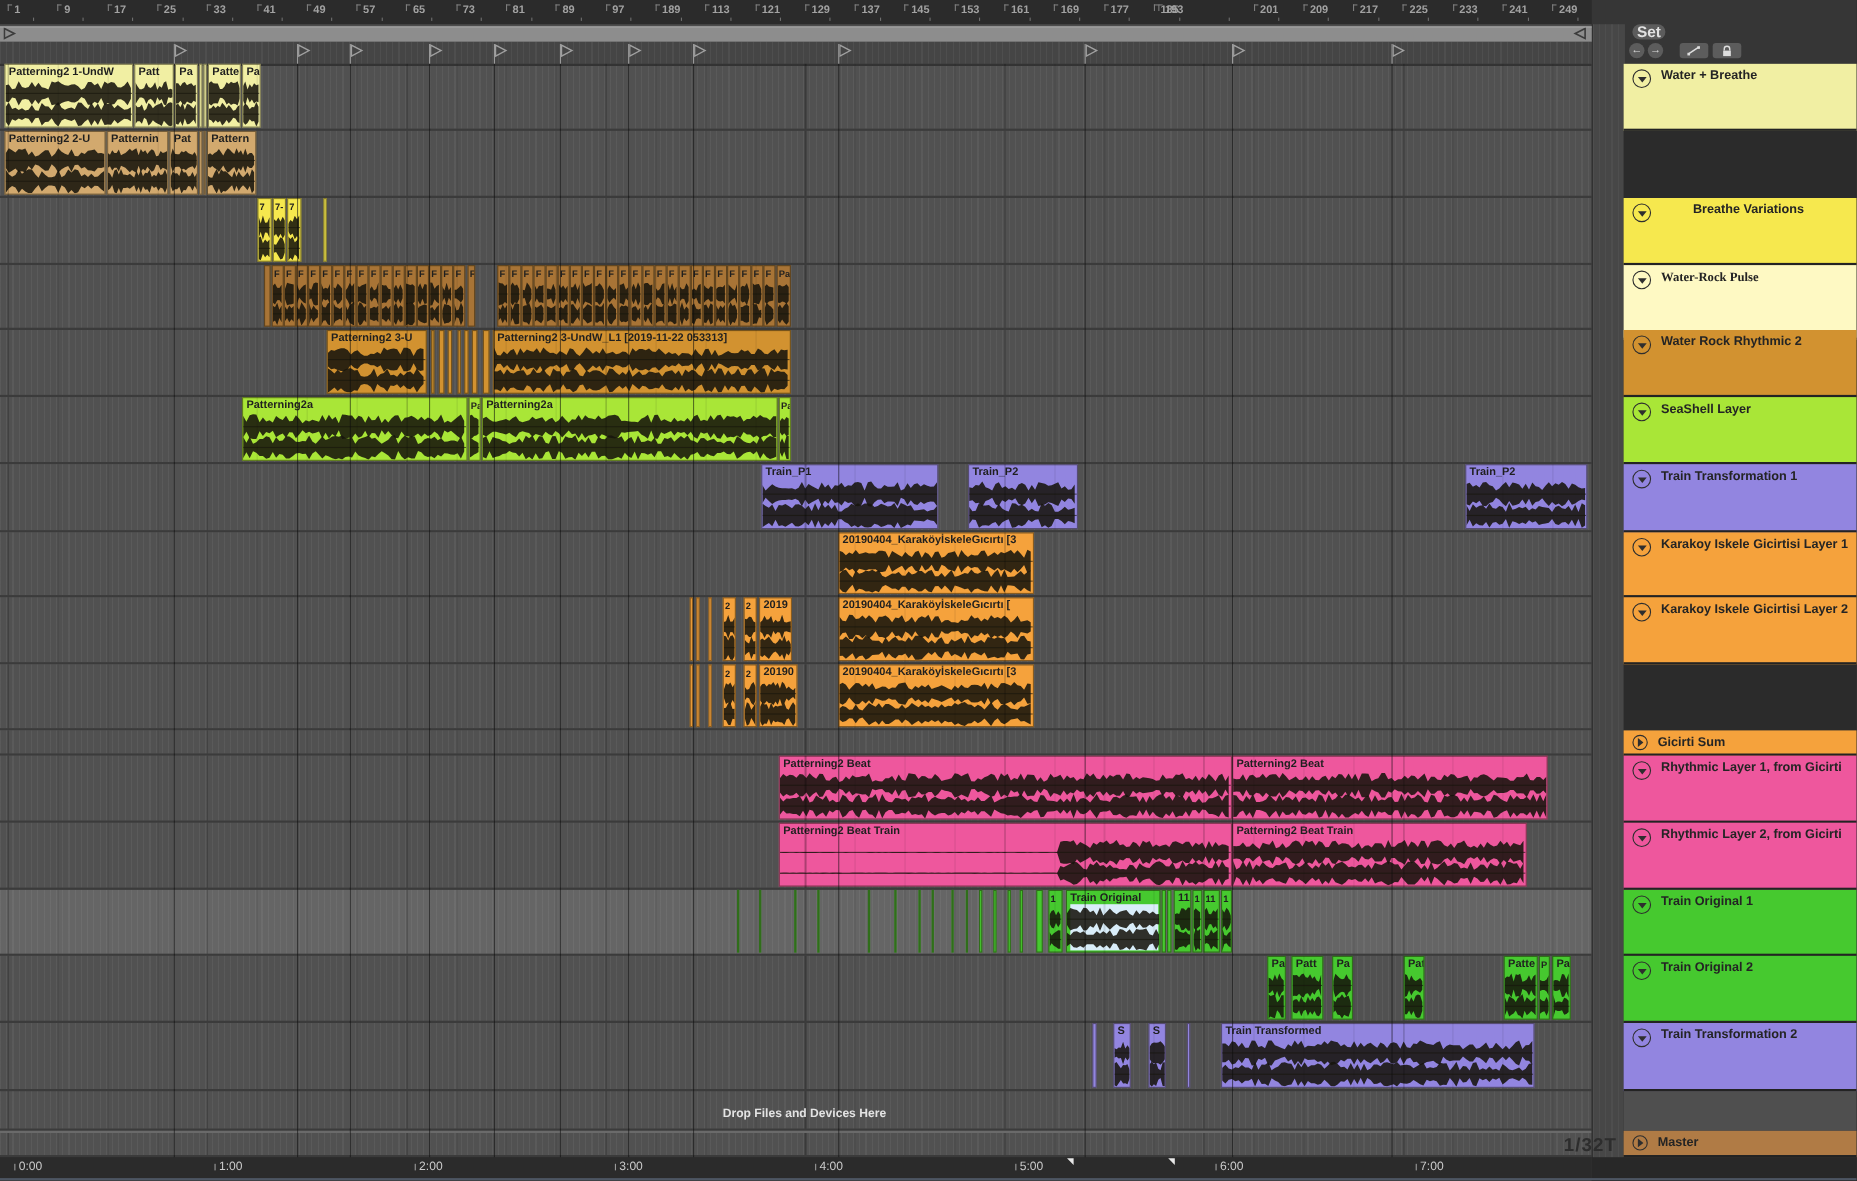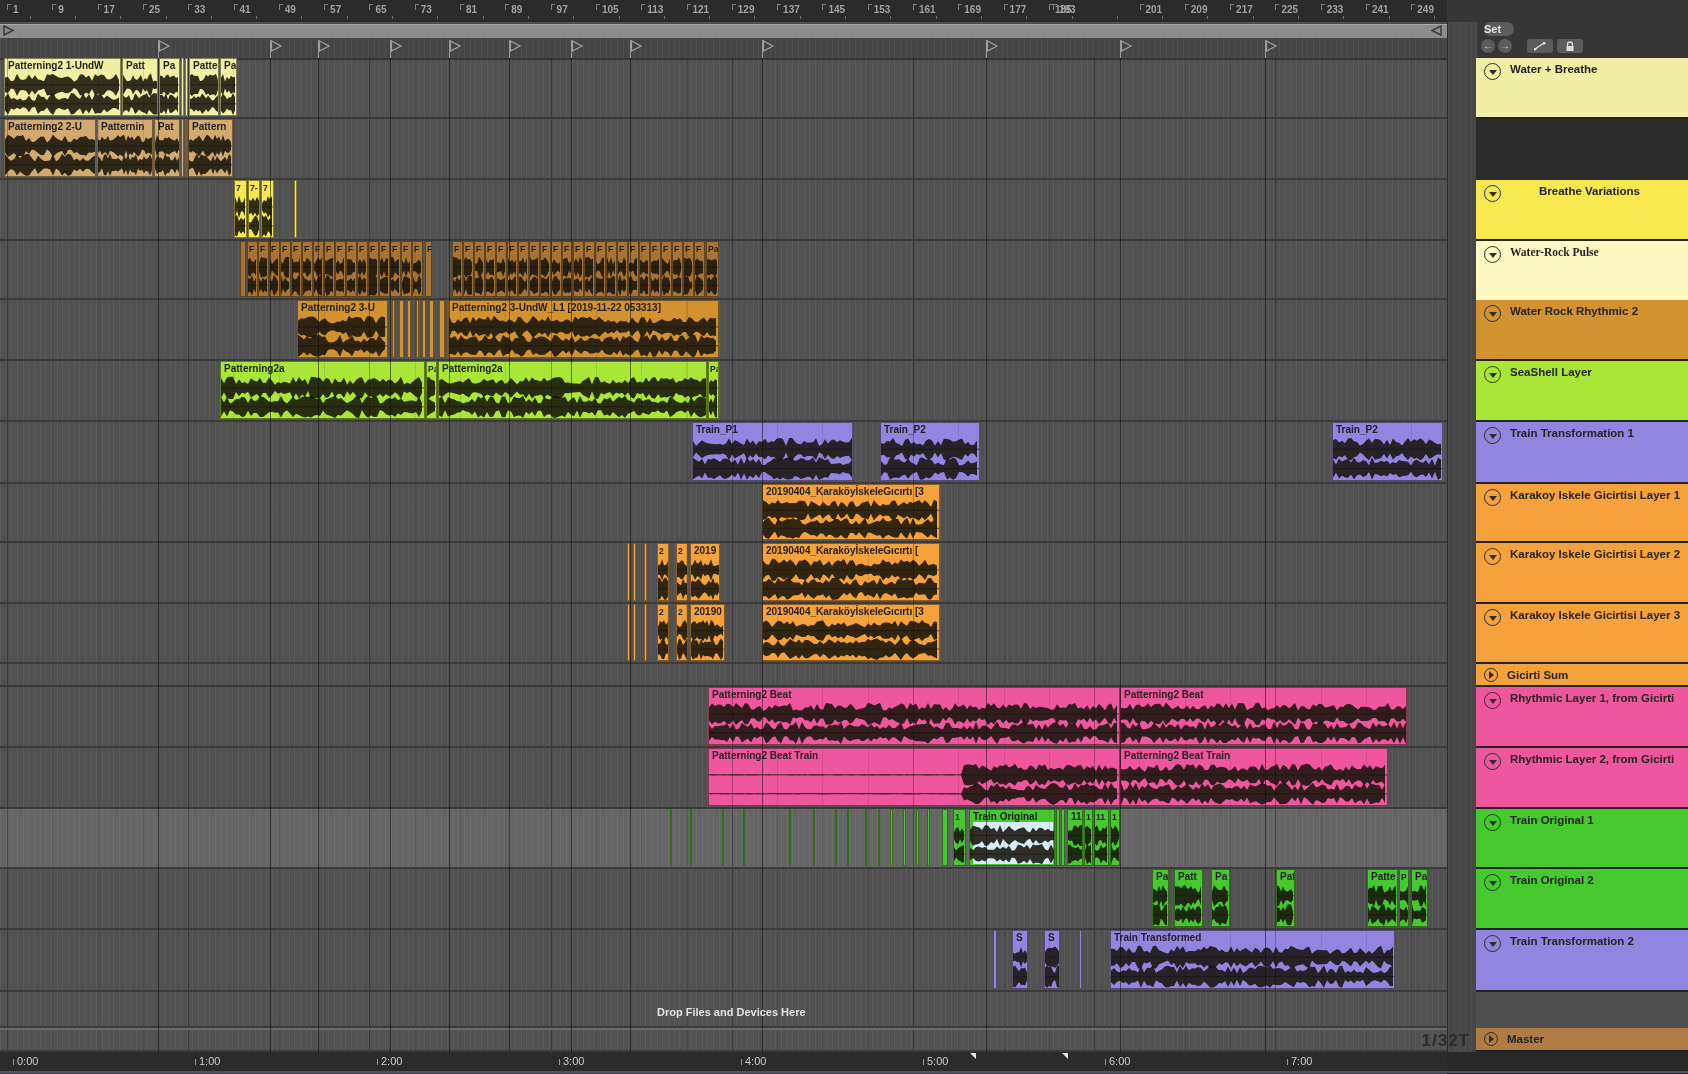--- a/index.html
+++ b/index.html
@@ -57,21 +57,21 @@
   .fold{width:15px;height:15px;border:1.5px solid #2e2e2e;border-radius:50%;display:flex;flex:none;
         align-items:center;justify-content:center;background:transparent;}
   .fold.down::after{content:"";border-left:4px solid transparent;border-right:4px solid transparent;
         border-top:5px solid #2e2e2e;margin-top:1px;}
   .fold.right::after{content:"";border-top:4px solid transparent;border-bottom:4px solid transparent;
         border-left:5px solid #2e2e2e;margin-left:1px;}
   .hdr-empty{position:absolute;left:0;width:212px;background:#4f4f4f;border-bottom:2px solid #232323;}
   
   #topright{position:absolute;left:1447px;top:0;width:241px;height:58px;background:#363636;}
   .setbtn{position:absolute;left:37px;top:22px;width:30px;height:14px;background:#5c5c5c;border-radius:8px;
-          color:#e2e2e2;font-size:11px;font-weight:bold;text-align:left;line-height:14px;}
+          color:#e2e2e2;font-size:14px;font-weight:bold;text-align:center;line-height:14px;}
   .cbtn{position:absolute;top:39px;width:14px;height:14px;border-radius:50%;background:#5c5c5c;color:#dedede;
         font-size:10px;line-height:14px;text-align:center;font-weight:bold;}
   .rbtn{position:absolute;top:39px;width:26px;height:14px;border-radius:3px;background:#5c5c5c;
         display:flex;align-items:center;justify-content:center;}
   
   #time-ruler{position:absolute;left:0;top:1052px;width:1447px;height:20px;background:#2b2b2b;z-index:5;}
   .tnum{position:absolute;top:3px;font-size:11px;color:#cbcbcb;white-space:nowrap;}
   .tnum::before{content:"";display:inline-block;width:2px;height:6px;border-left:1px solid #9a9a9a;margin-right:1px;}
   .tmark{position:absolute;top:1px;width:0;height:0;border-top:6px solid #e8e8e8;border-left:6px solid transparent;}
   #bottom-corner{position:absolute;left:1447px;top:1052px;width:241px;height:22px;background:#282828;}
@@ -102,21 +102,21 @@
       <div class="bnum" style="left: 369.4px;">65</div>
       <div class="midtick" style="left: 392.05px;"></div>
       <div class="bnum" style="left: 414.7px;">73</div>
       <div class="midtick" style="left: 437.35px;"></div>
       <div class="bnum" style="left: 460px;">81</div>
       <div class="midtick" style="left: 482.65px;"></div>
       <div class="bnum" style="left: 505.3px;">89</div>
       <div class="midtick" style="left: 527.95px;"></div>
       <div class="bnum" style="left: 550.6px;">97</div>
       <div class="midtick" style="left: 573.25px;"></div>
-      <div class="bnum" style="left: 595.9px;">105</div>
+      <div class="bnum" style="left: 595.9px;">189</div>
       <div class="midtick" style="left: 618.55px;"></div>
       <div class="bnum" style="left: 641.2px;">113</div>
       <div class="midtick" style="left: 663.85px;"></div>
       <div class="bnum" style="left: 686.5px;">121</div>
       <div class="midtick" style="left: 709.15px;"></div>
       <div class="bnum" style="left: 731.8px;">129</div>
       <div class="midtick" style="left: 754.45px;"></div>
       <div class="bnum" style="left: 777.1px;">137</div>
       <div class="midtick" style="left: 799.75px;"></div>
       <div class="bnum" style="left: 822.4px;">145</div>
@@ -1171,24 +1171,20 @@
         <div class="tname">Train Transformation 1</div>
       </div>
       <div class="hdr" style="top: 426px; height: 59px; background: rgb(245, 162, 60);">
         <div class="fold down"></div>
         <div class="tname">Karakoy Iskele Gicirtisi Layer 1</div>
       </div>
       <div class="hdr" style="top: 485px; height: 61px; background: rgb(245, 162, 60);">
         <div class="fold down"></div>
         <div class="tname">Karakoy Iskele Gicirtisi Layer 2</div>
       </div>
-      <div class="hdr" style="top: 546px; height: 60px; background: rgb(245, 162, 60);">
-        <div class="fold down"></div>
-        <div class="tname">Karakoy Iskele Gicirtisi Layer 3</div>
-      </div>
       <div class="hdr short" style="top: 606px; height: 23px; background: rgb(245, 162, 60);">
         <div class="fold right" style="width: 12px; height: 12px;"></div>
         <div class="tname">Gicirti Sum</div>
       </div>
       <div class="hdr" style="top: 629px; height: 61px; background: rgb(238, 87, 157);">
         <div class="fold down"></div>
         <div class="tname">Rhythmic Layer 1, from Gicirti</div>
       </div>
       <div class="hdr" style="top: 690px; height: 61px; background: rgb(238, 87, 157);">
         <div class="fold down"></div>

